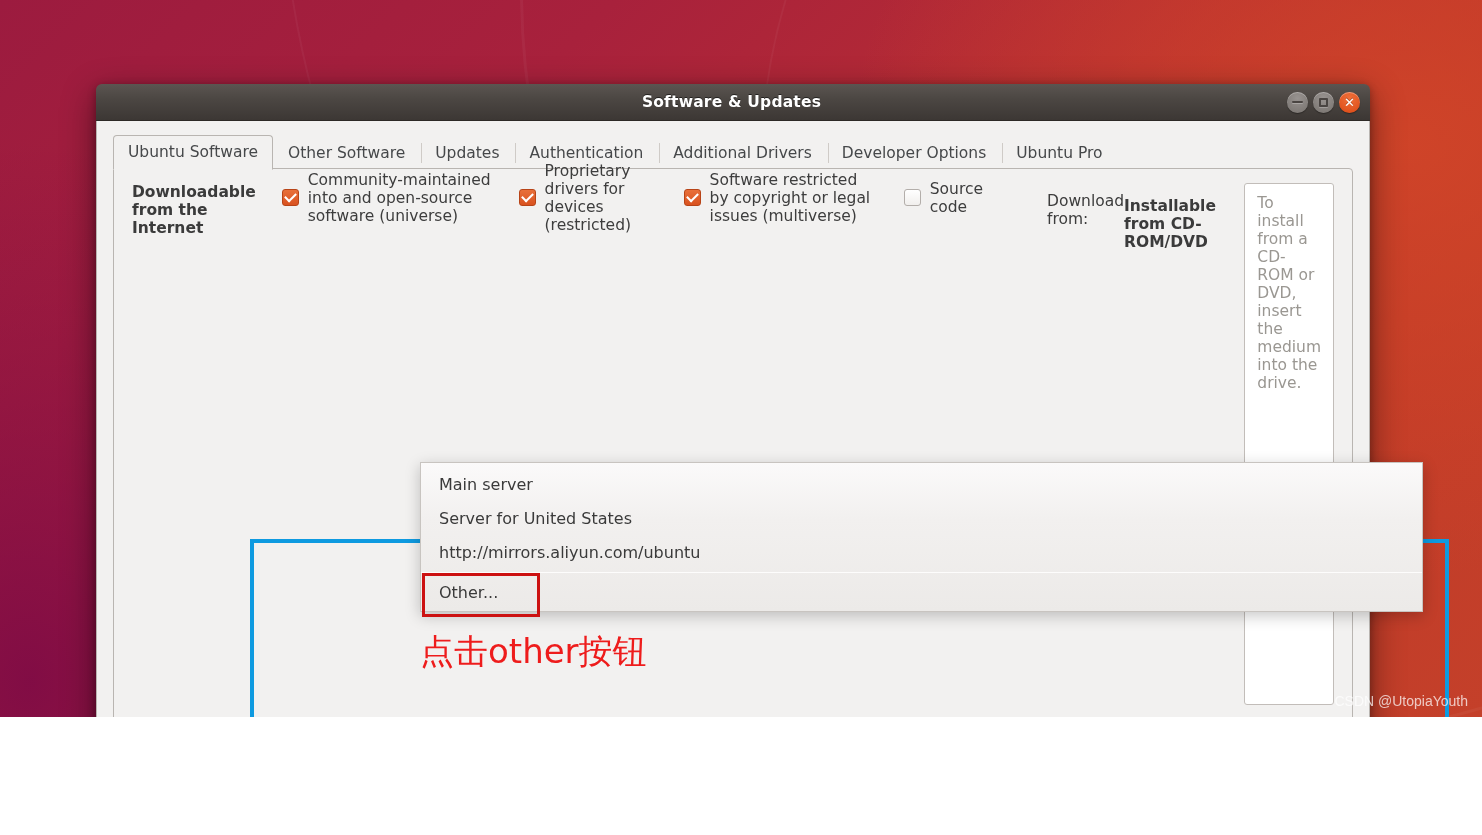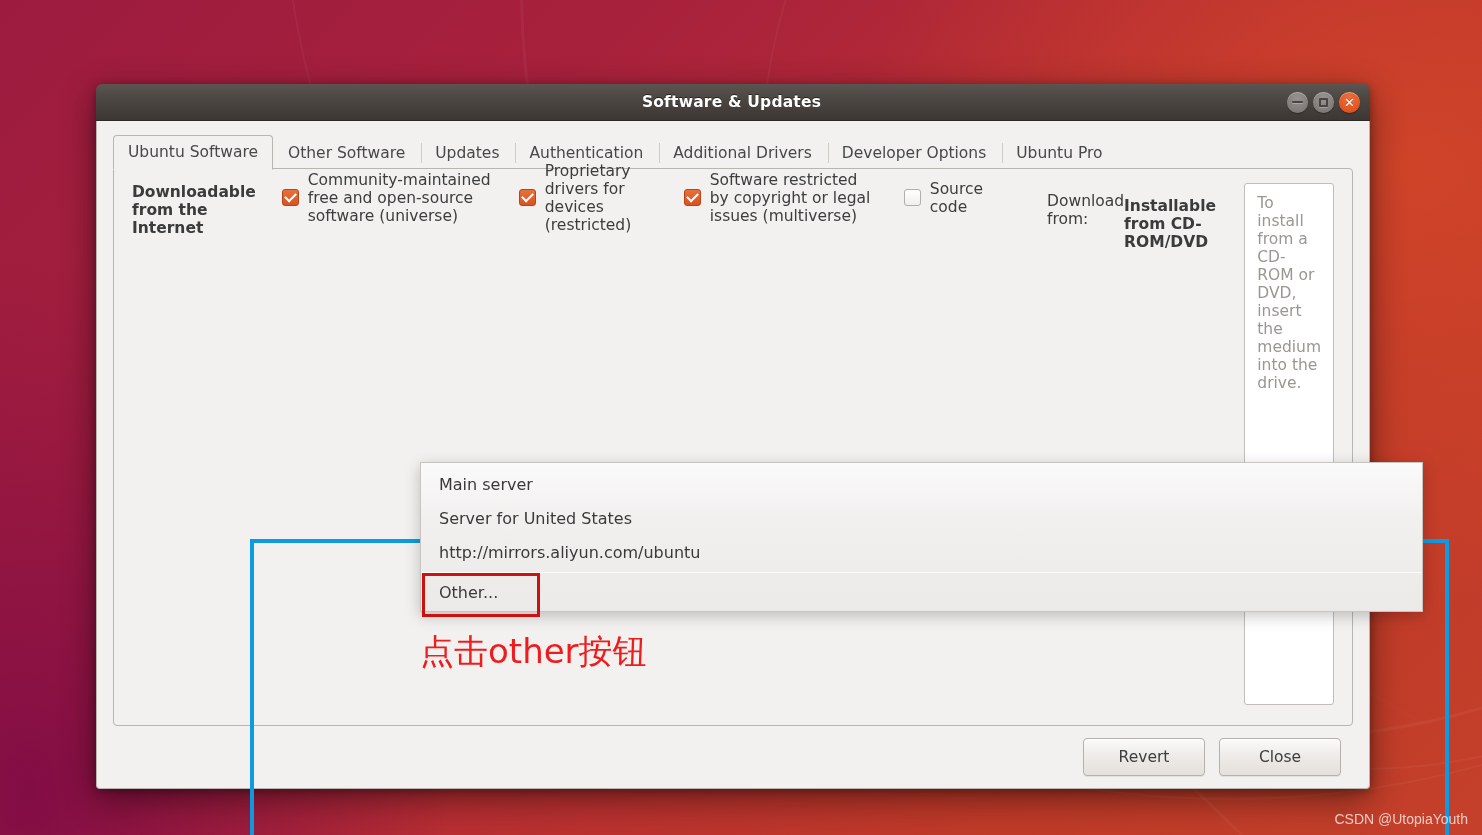--- a/index.html
+++ b/index.html
@@ -8,21 +8,21 @@
     width: 1482px;
     height: 835px;
     overflow: hidden;
     font-family: "DejaVu Sans", "Liberation Sans", sans-serif;
   }
 
   
   #desktop {
     position: relative;
     width: 1482px;
-    height: 835px;
+    height: 717px;
     background:
       radial-gradient(ellipse 900px 700px at 95% 20%, rgba(210,70,40,0.85) 0%, rgba(190,55,35,0.0) 62%),
       radial-gradient(ellipse 700px 900px at 2% 95%, rgba(125,10,70,0.9) 0%, rgba(125,10,70,0.0) 60%),
       linear-gradient(135deg, #9c1b3f 0%, #a8213c 28%, #b82e32 55%, #c03a28 78%, #c4402a 100%);
     overflow: hidden;
   }
   .swirl {
     position: absolute;
     border-radius: 50%;
     border: 2px solid rgba(255,255,255,0.045);
@@ -322,21 +322,21 @@
         <div class="tab">Developer Options</div>
         <div class="tab">Ubuntu Pro</div>
       </div>
 
       <div id="panel">
 
         <div class="section-head">Downloadable from the Internet</div>
 
         <div class="check-row">
           <span class="cbox on"></span>
-          <span class="check-label">Community-maintained free and open-source software (universe)</span>
+          <span class="check-label">Community-maintained into and open-source software (universe)</span>
         </div>
         <div class="check-row">
           <span class="cbox on"></span>
           <span class="check-label">Proprietary drivers for devices (restricted)</span>
         </div>
         <div class="check-row">
           <span class="cbox on"></span>
           <span class="check-label">Software restricted by copyright or legal issues (multiverse)</span>
         </div>
         <div class="check-row">

